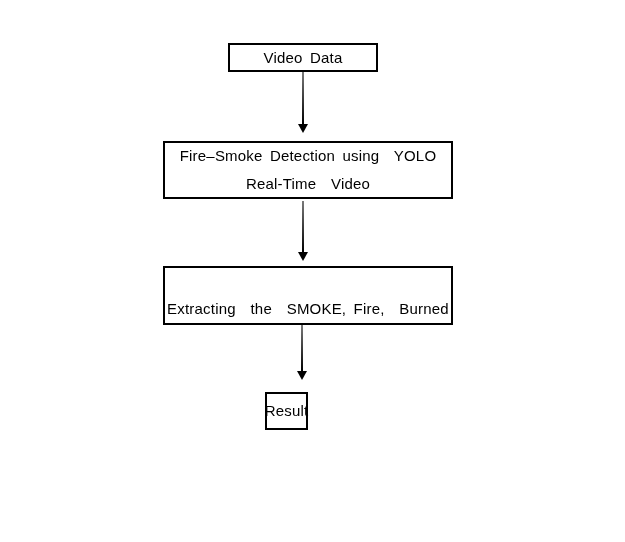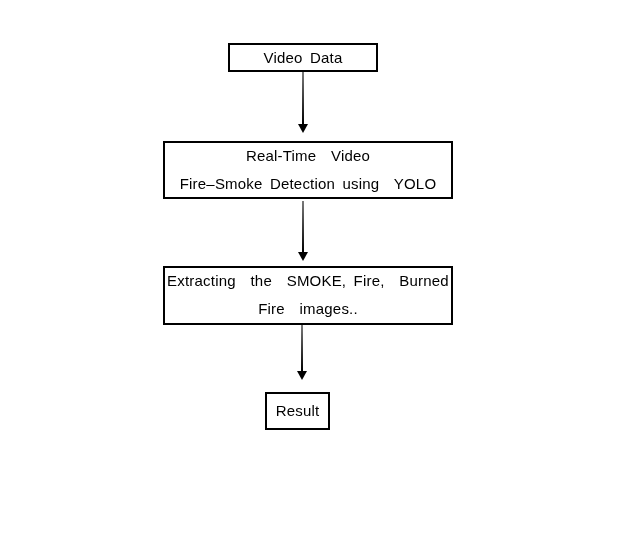--- a/index.html
+++ b/index.html
@@ -32,21 +32,21 @@
     word-spacing: 3px;
   }
   .node .line {
     display: block;
     white-space: pre;      
     line-height: 28px;
   }
   #node-video-data   { left: 228px; top: 43px;  width: 150px; height: 29px; }
   #node-detection    { left: 163px; top: 141px; width: 290px; height: 58px; }
   #node-extracting   { left: 163px; top: 266px; width: 290px; height: 59px; justify-content: flex-end; }
-  #node-result       { left: 265px; top: 392px; width: 65px;  height: 38px; }
+  #node-result       { left: 265px; top: 392px; width: 43px;  height: 38px; }
   #node-video-data .line, #node-result .line { line-height: 20px; }
 
   .arrow {
     position: absolute;
     width: 10px;
     display: flex;
     flex-direction: column;
     align-items: center;
   }
   .arrow .stem {
@@ -74,32 +74,31 @@
   <div class="node" id="node-video-data">
     <span class="line">Video Data</span>
   </div>
 
   <div class="arrow" id="arrow-1">
     <div class="stem"></div>
     <div class="head"></div>
   </div>
 
   <div class="node" id="node-detection">
+    <span class="line">Fire–Smoke Detection using  YOLO</span>
     <span class="line">Real-Time  Video</span>
-    <span class="line">Fire–Smoke Detection using  YOLO</span>
   </div>
 
   <div class="arrow" id="arrow-2">
     <div class="stem"></div>
     <div class="head"></div>
   </div>
 
   <div class="node" id="node-extracting">
     <span class="line">Extracting  the  SMOKE, Fire,  Burned</span>
-    <span class="line">Fire  images..</span>
   </div>
 
   <div class="arrow" id="arrow-3">
     <div class="stem"></div>
     <div class="head"></div>
   </div>
 
   <div class="node" id="node-result">
     <span class="line">Result</span>
   </div>

